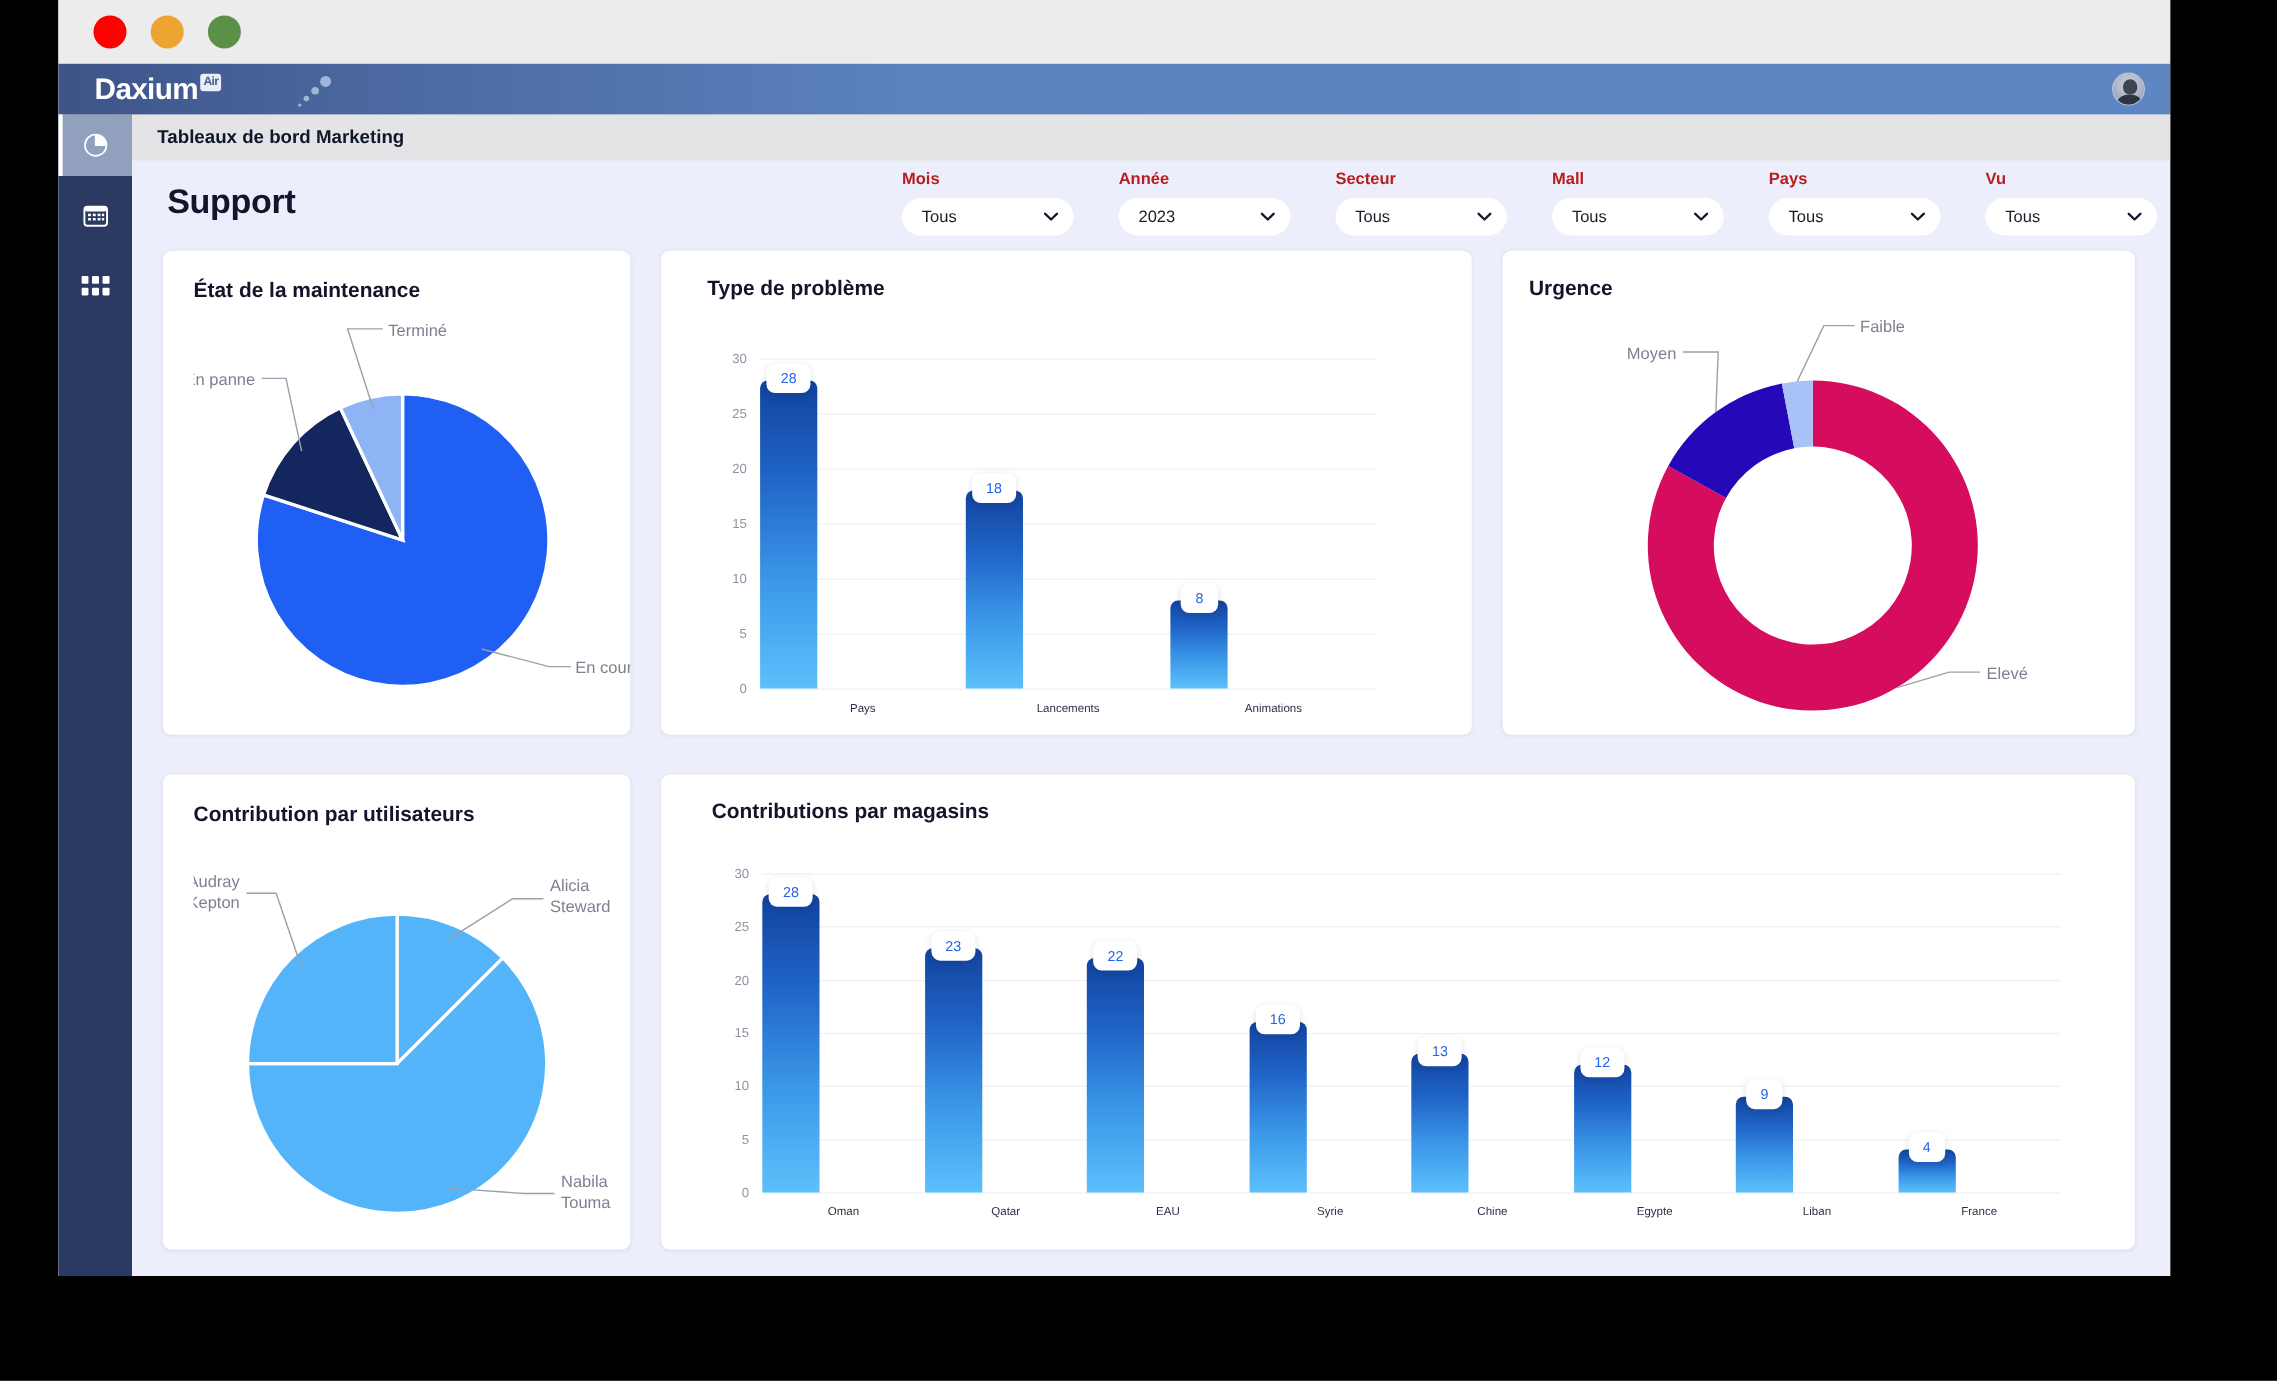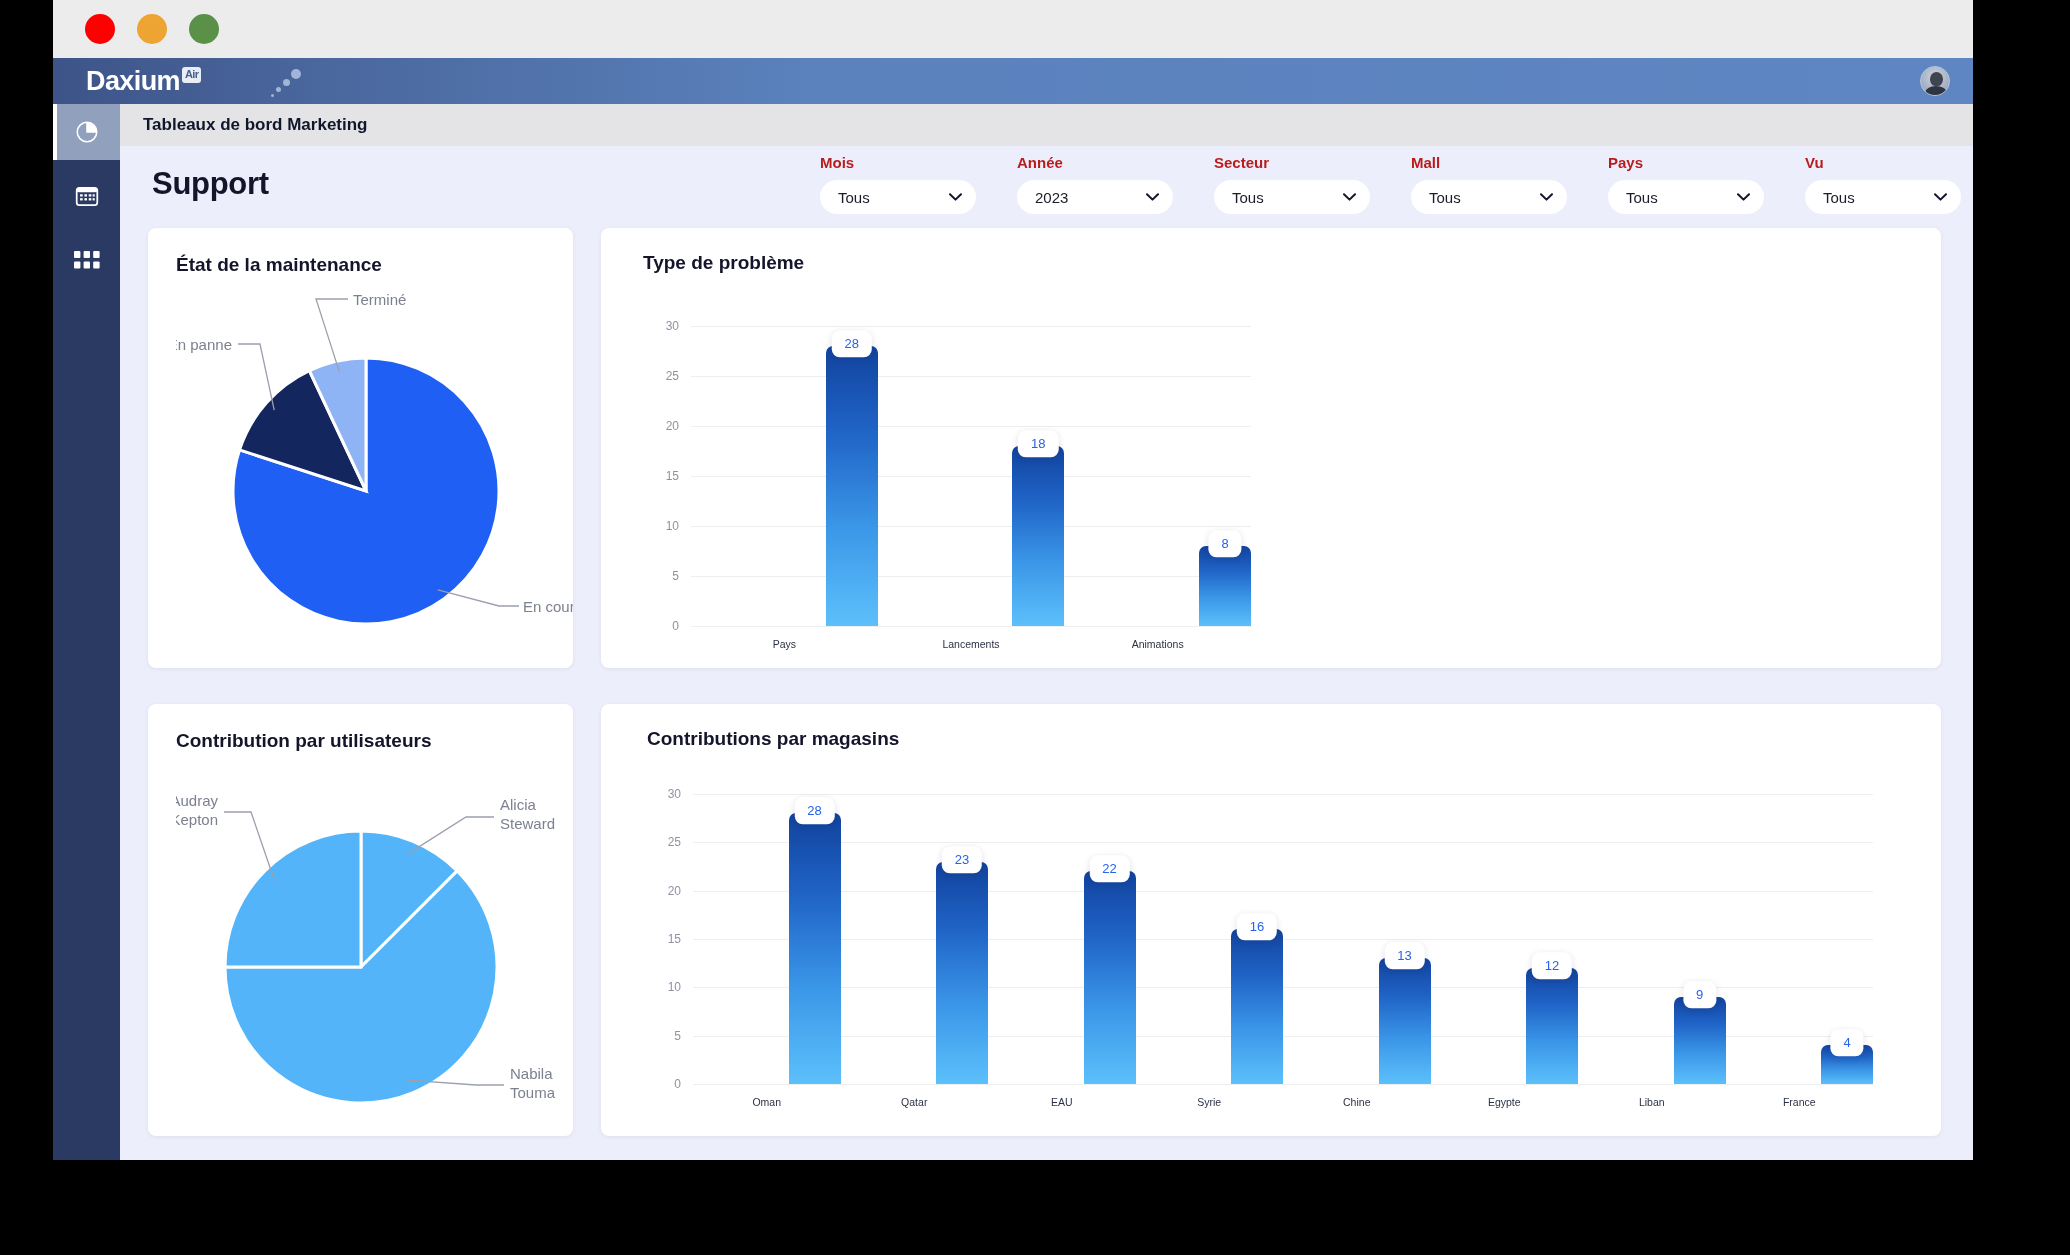--- a/index.html
+++ b/index.html
@@ -116,21 +116,21 @@
 
   
   .barchart { position: relative; }
   .bc-grid { position: absolute; left: 0; top: 0; right: 0; bottom: 0; }
   .bc-line { position: absolute; left: 0; right: 0; height: 1px; background: #eceef2; }
   .bc-ytick {
     position: absolute; right: 100%; margin-right: 12px; transform: translateY(-50%);
     font-size: 12px; color: #8e93a3; white-space: nowrap;
   }
   .bc-bars { position: absolute; left: 0; right: 0; bottom: 0; top: 0; display: flex; }
-  .bc-col { flex: 1; position: relative; display: flex; justify-content: flex-end; align-items: flex-end; }
+  .bc-col { flex: 1; position: relative; display: flex; justify-content: flex-start; align-items: flex-end; }
   .bc-bar {
     width: 52px; border-radius: 7px 7px 0 0; position: relative;
     background: linear-gradient(to bottom, #12439e 0%, #1f63c6 30%, #3b97e8 65%, #5cc0fb 100%);
   }
   .bc-badge {
     position: absolute; left: 50%; transform: translate(-50%, -58%);
     background: #fff; border-radius: 8px; box-shadow: 0 2px 7px rgba(20,30,70,.14);
     padding: 6px 13px; font-size: 13px; color: #2563eb; font-weight: 400;
     white-space: nowrap;
   }
@@ -346,20 +346,34 @@
                         <div class="bc-bar" style="height: 80px;">
                           <div class="bc-badge">8</div>
                         </div>
                         <div class="bc-xlabel" style="top: 312px;">Animations</div>
                       </div>
                     </div>
                   </div>
                 </div>
             </div>
 
+            <div class="card c-urgence">
+              <div class="card-title">Urgence</div>
+              <div class="chart-holder" id="donut-urgence" style="width:551px;height:385px;"><svg width="551" height="385" viewBox="0 0 551 385">
+                    <path d="M 258 72 A 150 150 0 1 1 126.55399799342047 149.73694888474267 L 179.13239879605229 178.6421693308456 A 90 90 0 1 0 258 132 Z" fill="#d60c5e" stroke="#ffffff" stroke-width="0"></path>
+                    <path d="M 126.55399799342047 149.73694888474267 A 150 150 0 0 1 229.89280281214144 74.65691239069668 L 241.13568168728486 133.594147434418 A 90 90 0 0 0 179.13239879605229 178.6421693308456 Z" fill="#2508b8" stroke="#ffffff" stroke-width="0"></path>
+                    <path d="M 229.89280281214144 74.65691239069668 A 150 150 0 0 1 258.0000000000001 72 L 258.00000000000006 132 A 90 90 0 0 0 241.13568168728486 133.594147434418 Z" fill="#a8c2f7" stroke="#ffffff" stroke-width="0"></path>
+                    <polyline points="334.35621236255565,351.11130405059157 382,337 410,337" fill="none" stroke="#9aa0ad" stroke-width="1.3"></polyline>
+                    <text x="416" y="343" text-anchor="start" font-size="15" fill="#7c8190" font-family="&quot;Liberation Sans&quot;, sans-serif">Elevé</text>
+                    <polyline points="169.832212156129,100.6474508437579 172,46 140,46" fill="none" stroke="#9aa0ad" stroke-width="1.3"></polyline>
+                    <text x="134" y="52" text-anchor="end" font-size="15" fill="#7c8190" font-family="&quot;Liberation Sans&quot;, sans-serif">Moyen</text>
+                    <polyline points="243.8837530022229,72.665705309538 268,22 296,22" fill="none" stroke="#9aa0ad" stroke-width="1.3"></polyline>
+                    <text x="301" y="28" text-anchor="start" font-size="15" fill="#7c8190" font-family="&quot;Liberation Sans&quot;, sans-serif">Faible</text>
+                  </svg></div>
+            </div>
 
           </div>
 
           <div class="row row2">
 
             <div class="card c-contrib">
               <div class="card-title">Contribution par utilisateurs</div>
               <div class="chart-holder" id="pie-contrib" style="width:397px;height:372px;"><svg width="397" height="372" viewBox="0 0 397 372">
                     <path d="M 185 215 L 185 79 A 136 136 0 0 1 281.16652224137044 118.83347775862954 Z" fill="#54b4f9" stroke="#ffffff" stroke-width="3"></path>
                     <path d="M 185 215 L 281.16652224137044 118.83347775862954 A 136 136 0 1 1 49 215.00000000000003 Z" fill="#54b4f9" stroke="#ffffff" stroke-width="3"></path>

